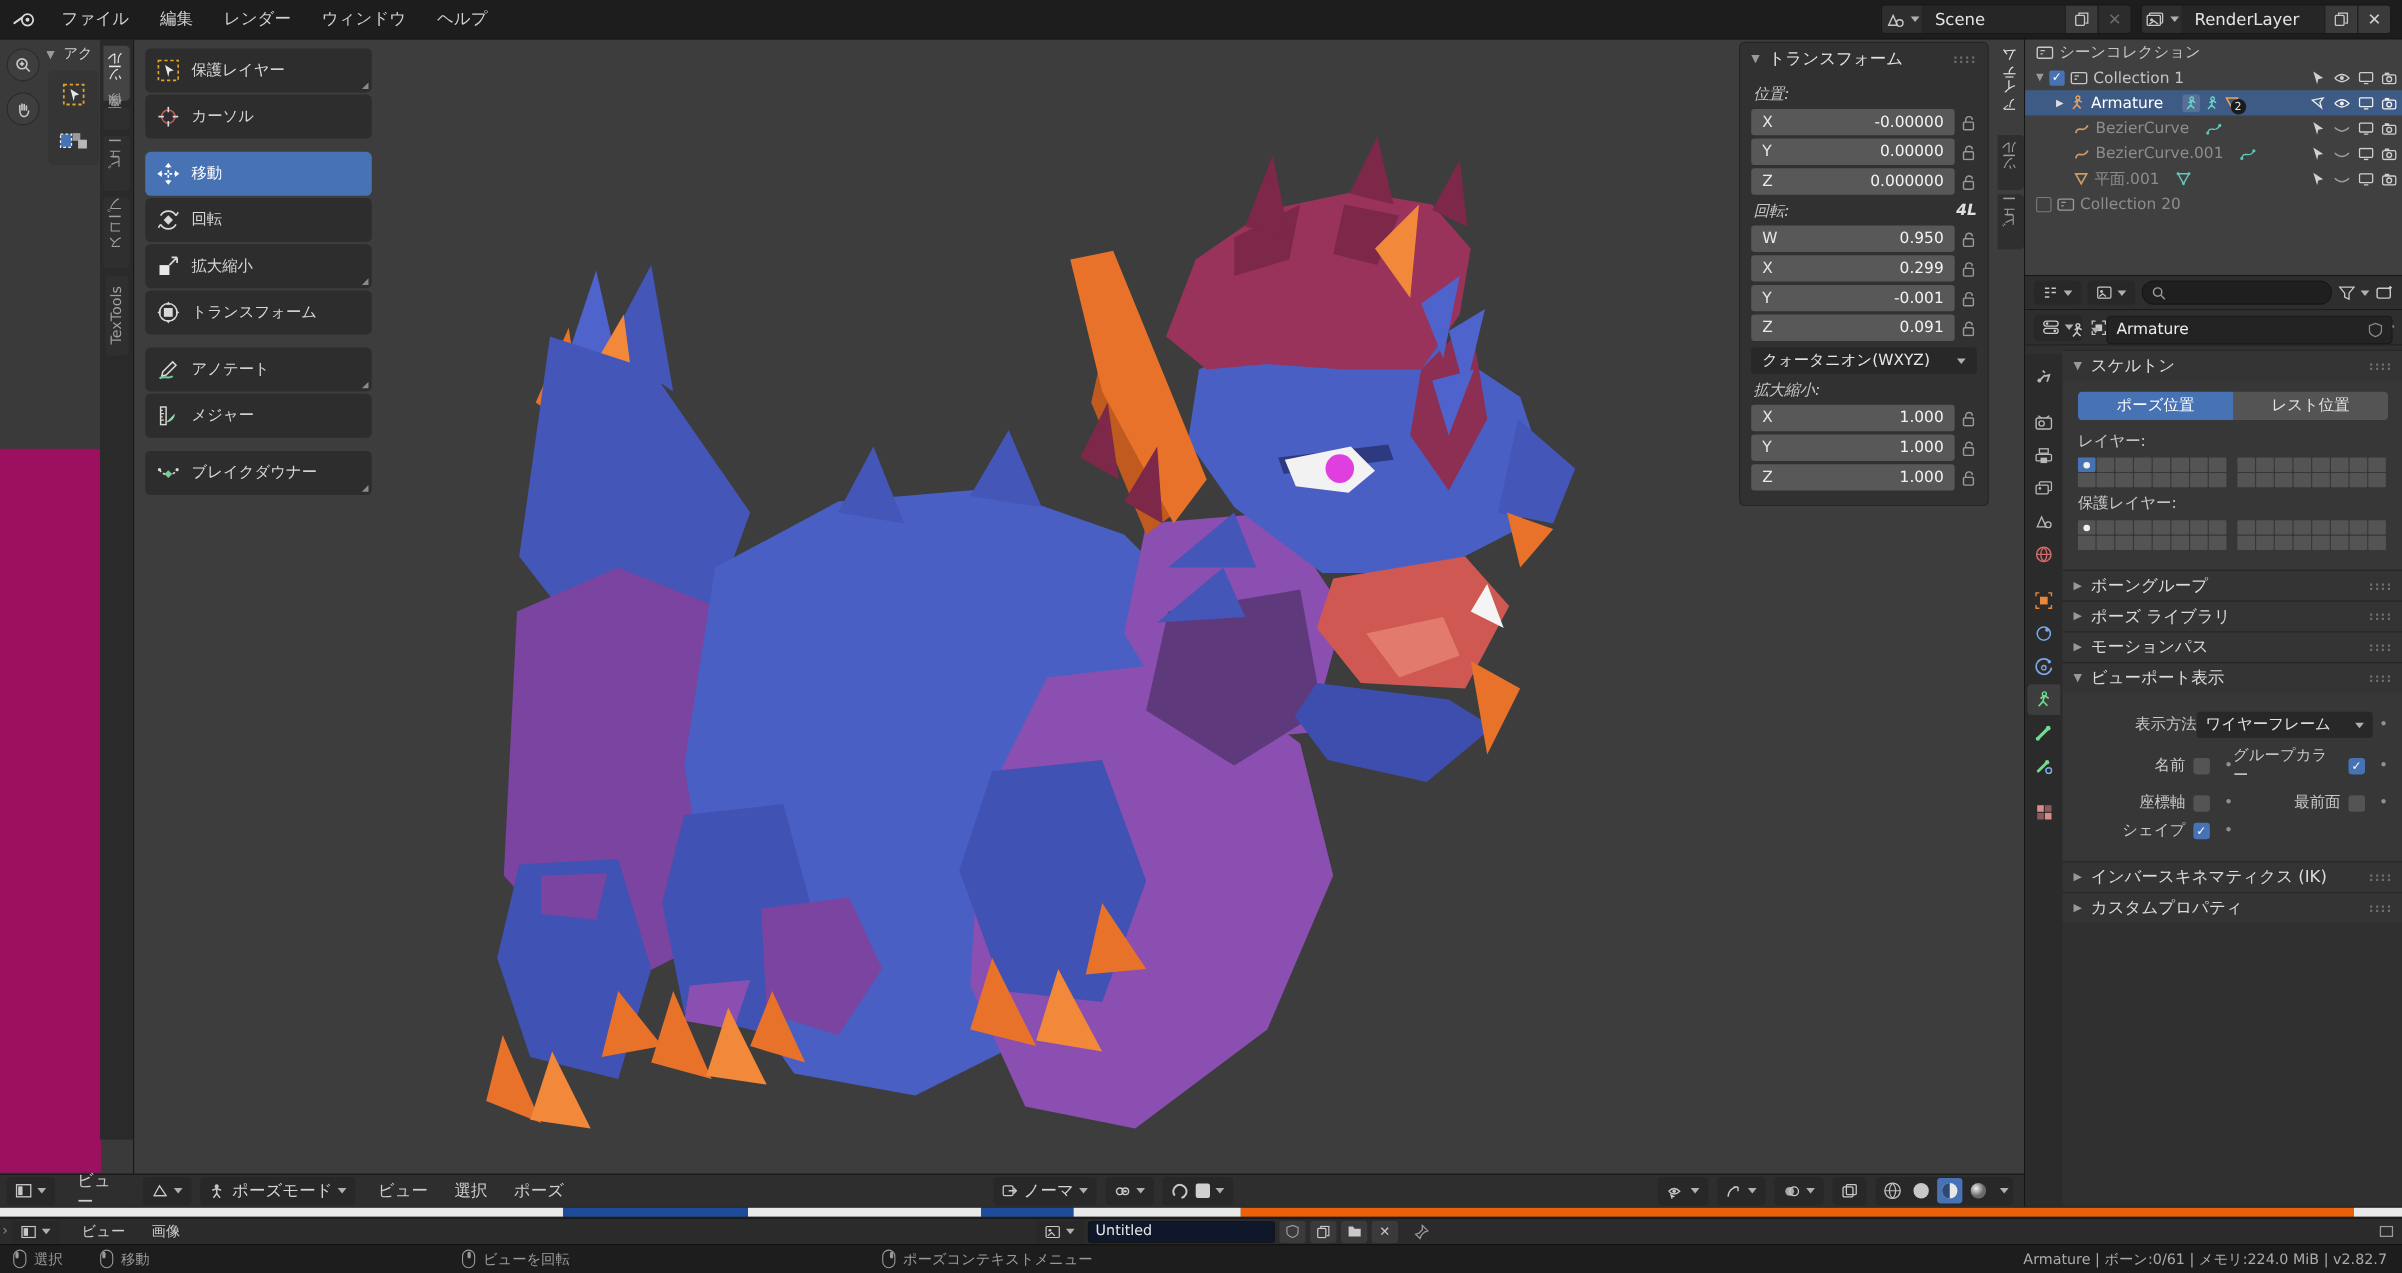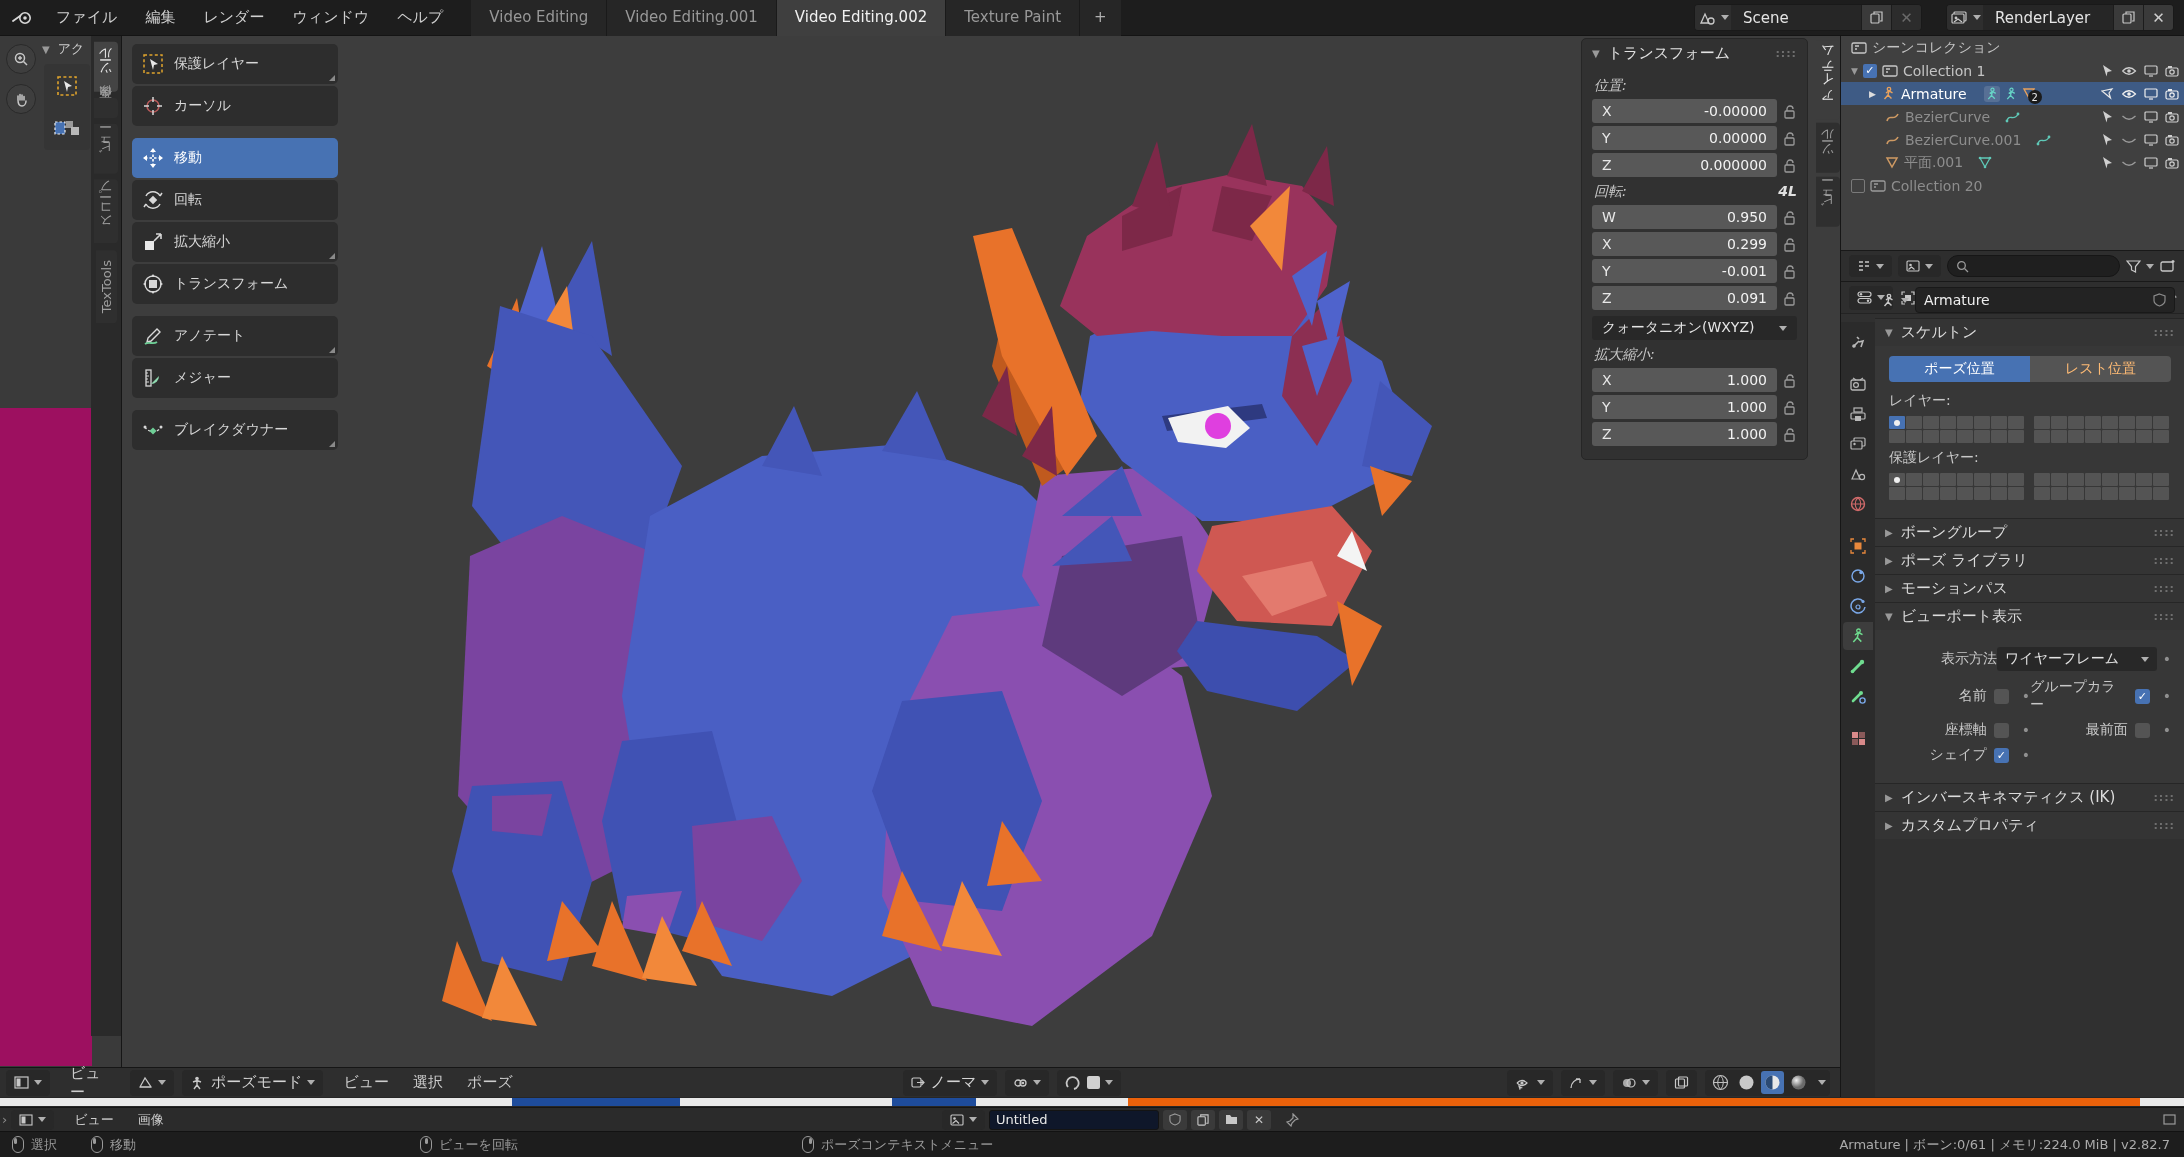--- a/index.html
+++ b/index.html
@@ -15,21 +15,21 @@
   svg { display:block; }
   .icon { flex:0 0 auto; }
 
   
   .topbar { position:absolute; left:0; top:0; width:2184px; height:36px; background:#1d1d1d; display:flex; align-items:center; border-bottom:1px solid #141414; }
   .menu-item { padding:12px 14px; color:#d0d0d0; line-height:35px; cursor:default; }
   .ws-tabs { display:flex; height:36px; margin-left:14px; }
   .ws-tab { padding:0 18px; line-height:35px; color:#989898; background:#262626; border-right:1px solid #1a1a1a; }
   .ws-tab.active { background:#3f3f3f; color:#f0f0f0; }
   .ws-add { padding:0 14px; line-height:35px; color:#b0b0b0; background:#262626; }
-  .tb-right { margin-left:auto; display:flex; gap:24px; align-items:center; padding-right:10px; }
+  .tb-right { margin-left:auto; display:flex; gap:8px; align-items:center; padding-right:10px; }
   .id-group { display:flex; align-items:center; height:27px; background:#262626; border:1px solid #191919; border-radius:4px; overflow:hidden; }
   .id-icon { width:36px; height:100%; background:#2e2e2e; display:flex; align-items:center; justify-content:center; }
   .id-label { padding:0 12px; min-width:130px; color:#e4e4e4; }
   .id-btn { width:30px; height:100%; background:#3a3a3a; display:flex; align-items:center; justify-content:center; border-left:1px solid #1c1c1c; color:#cfcfcf; }
   .id-btn.dim { color:#6a6a6a; background:#2c2c2c; }
 
   
   .editor-header { background:#2e2e2e; border-top:1px solid #161616; display:flex; align-items:center; }
   .hdr-menu { padding:0 12px; color:#cdcdcd; }
   .hdr-pill { display:flex; align-items:center; background:#282828; border-radius:4px; height:26px; padding:0 8px; margin-right:8px; }
@@ -103,21 +103,21 @@
   .props-main { position:absolute; left:34px; top:0; width:310px; height:815px; }
   .pm-breadcrumb { height:32px; background:#2e2e2e; display:flex; align-items:center; gap:8px; padding:0 8px; border-bottom:1px solid #232323; position:relative; left:-34px; width:344px; }
   .pm-breadcrumb .crumb { display:flex; align-items:center; gap:6px; color:#d8d8d8; }
   .pm-name-row { height:36px; display:flex; align-items:center; gap:6px; padding:0 10px 0 6px; }
   .pm-name-field { flex:1; height:26px; background:#232323; border:1px solid #191919; border-radius:4px; display:flex; align-items:center; padding:0 8px; }
   .pm-name-field input { flex:1; background:transparent; border:none; outline:none; color:#eee; font-size:14px; }
   .sect-hdr { height:28px; display:flex; align-items:center; padding:0 10px; color:#dcdcdc; background:#343434; border-top:1px solid #262626; }
   .sect-hdr .dragdots { margin-left:auto; }
   .sect-body { background:#373737; padding:10px 14px 12px 14px; }
   .seg { display:flex; height:26px; border-radius:4px; overflow:hidden; margin-bottom:10px; }
-  .seg div { flex:1; display:flex; align-items:center; justify-content:center; background:#545454; color:#fdba74; font-size:14px; }
+  .seg div { flex:1; display:flex; align-items:center; justify-content:center; background:#545454; color:#e5e5e5; font-size:14px; }
   .seg .on { background:#4772b3; color:#fff; }
   .layer-label { color:#c8c8c8; font-size:14px; margin:6px 0 6px 0; }
   .lgrid { display:flex; gap:10px; margin-bottom:6px; }
   .lblock { display:grid; grid-template-columns:repeat(8,16px); grid-auto-rows:13px; gap:1px; }
   .lcell { background:#545454; border-radius:1px; position:relative; }
   .lcell.on { background:#4772b3; }
   .lcell.on::after, .lcell.dot::after { content:""; position:absolute; left:50%; top:50%; width:6px; height:6px; margin:-3px 0 0 -3px; border-radius:50%; background:#f0f0f0; }
   .vd-row { display:flex; align-items:center; margin:7px 0; }
   .vd-label { width:108px; text-align:right; color:#c8c8c8; font-size:14px; padding-right:0; }
   .vd-drop { flex:1; height:24px; background:#282828; border-radius:3px; display:flex; align-items:center; padding:0 8px; color:#e4e4e4; font-size:14px; }
@@ -158,27 +158,20 @@
           <circle cx="13" cy="8" r="5.2" fill="none" stroke="#d8d8d8" stroke-width="1.6"></circle>
           <circle cx="13" cy="8" r="1.8" fill="#d8d8d8"></circle>
           <path d="M1 11 L8 6" stroke="#d8d8d8" stroke-width="1.8" stroke-linecap="round"></path>
         </svg>
     </span>
     <div class="menu-item">ファイル</div>
     <div class="menu-item">編集</div>
     <div class="menu-item">レンダー</div>
     <div class="menu-item">ウィンドウ</div>
     <div class="menu-item">ヘルプ</div>
-    <div class="ws-tabs">
-      <div class="ws-tab">Video Editing</div>
-      <div class="ws-tab">Video Editing.001</div>
-      <div class="ws-tab active">Video Editing.002</div>
-      <div class="ws-tab">Texture Paint</div>
-      <div class="ws-add">+</div>
-    </div>
     <div class="tb-right">
       <div class="id-group">
         <div class="id-icon">
           <svg width="18" height="14" viewBox="0 0 18 14">
               <path d="M3 12 L7 3 L11 12 Z" fill="none" stroke="#c8c8c8" stroke-width="1.3"></path>
               <circle cx="13" cy="10" r="3" fill="none" stroke="#c8c8c8" stroke-width="1.3"></circle>
             </svg>
           <span class="chev"></span>
         </div>
         <div class="id-label">Scene</div>

